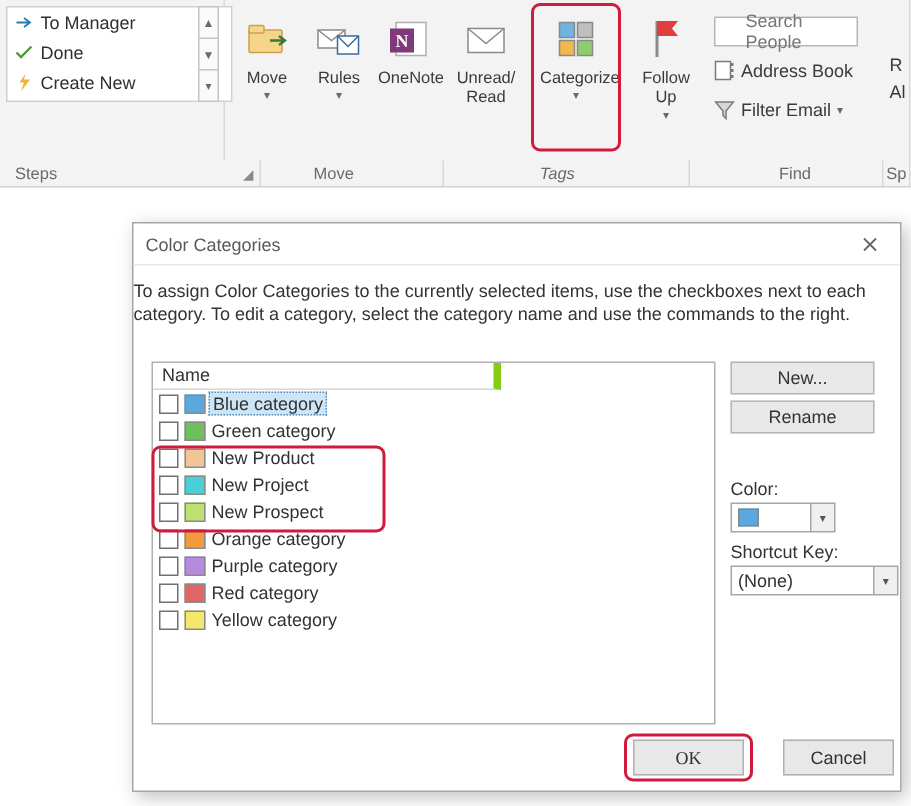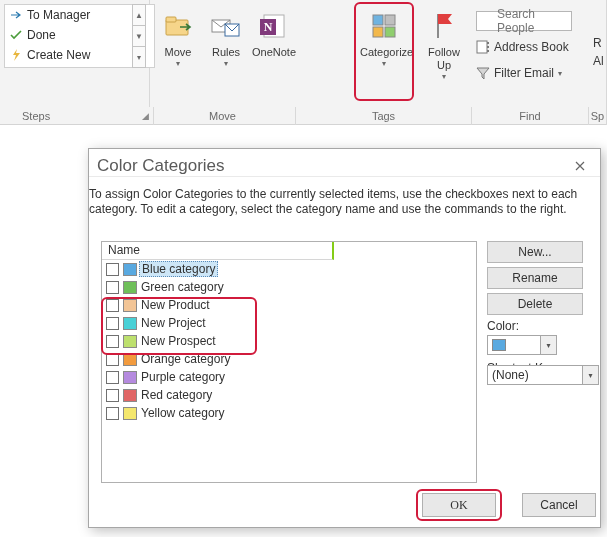--- a/index.html
+++ b/index.html
@@ -44,23 +44,23 @@
     position: absolute;
     top: 0;
     height: 18px;
     font-size: 11px;
     color: #6a6a6a;
     display: flex;
     align-items: center;
     justify-content: center;
     border-right: 1px solid #d8d8d8;
   }
-  .gl-steps { left:0;   width:154px; justify-content: flex-start; padding-left:22px; }
+  .gl-steps { left:0;   width:174px; justify-content: flex-start; padding-left:10px; }
   .gl-move  { left:150px; width:146px; }
-  .gl-tags  { left:296px; width:176px; }
+  .gl-tags  { left:284px; width:176px;font-style:italic; }
   .gl-find  { left:472px; width:117px; }
   .gl-sp    { left:589px; width:18px; }
 
   
   .steps-box {
     position: absolute;
     left:4px; top:4px;
     width: 151px; height: 64px;
     border: 1px solid #d0d0d0;
     background: #fff;
@@ -151,24 +151,24 @@
   .dialog {
     position:absolute;
     left: 88px; top: 148px;
     width: 513px; height: 380px;
     background:#ffffff;
     border:1px solid #a6a6a6;
     box-shadow: 3px 3px 12px rgba(0,0,0,0.25);
   }
   .titlebar {
     height: 28px;
-    display:flex; align-items:flex-end; justify-content:space-between;
+    display:flex; align-items:center; justify-content:space-between;
     padding: 0 8px;
     color:#5a5a5a;
-    font-size:17px;
+    font-size:12px;
     border-bottom:1px solid #eaeaea;
   }
   .closex {
     width:24px; height:20px;
     display:flex; align-items:center; justify-content:center;
     font-size:14px; color:#666;
   }
   .instruct {
     padding: 10px 12px 8px 0;
     font-size: 12px;
@@ -185,21 +185,21 @@
     background:#fff;
   }
   .listhead {
     display:flex;
     height:18px;
     font-size:12px;
     color:#333;
   }
   .listhead div{
     padding: 1px 6px;
-    border-right:2px solid #84cc16;
+    border-right:5px solid #84cc16;
     border-bottom:1px solid #d6d6d6;
   }
   .lh-name { width: 232px; }
   .lh-sk   { flex:1; border-right:none; }
 
   .cat-row {
     display:flex; align-items:center;
     height:18px; padding:1px 4px;
     font-size:12px;
   }
@@ -256,21 +256,21 @@
 
   .combo {
     position:absolute;
     left:398px;
     width:70px; height:20px;
     border:1px solid #a6a6a6;
     background:#fff;
     display:flex; align-items:center;
   }
   .cb-color { top: 186px; }
-  .cb-sk    { top: 216px; width: 112px; }
+  .cb-sk    { top: 228px; width: 112px; }
   .combo .val { flex:1; padding:0 4px; font-size:12px; display:flex; align-items:center; gap:4px;}
   .combo .dd  { width:16px; height:100%; border-left:1px solid #a6a6a6; display:flex; align-items:center; justify-content:center; font-size:8px; color:#555; background:#efefef;}
 
   
   .footbtn {
     position:absolute;
     bottom: 10px;
     width:74px; height:24px;
     border:1px solid #b0b0b0;
     background:#e8e8e8;
@@ -365,20 +365,29 @@
     <div class="icon32">
       <svg width="32" height="32">
           <rect x="6" y="5" width="20" height="22" fill="#fff" stroke="#b0b0b0"></rect>
           <rect x="2" y="9" width="16" height="16" fill="#80397b"></rect>
           <text x="10" y="21" text-anchor="middle" fill="#fff" font-size="12" font-family="Segoe UI" font-weight="bold">N</text>
         </svg>
     </div>
     <div class="lbl">OneNote</div>
   </div>
 
+  <div class="rbtn rb-unread">
+    <div class="icon32">
+      <svg width="32" height="32">
+          <rect x="4" y="9" width="24" height="16" fill="#fff" stroke="#8a8a8a"></rect>
+          <path d="M4 9 L16 19 L28 9" stroke="#8a8a8a" fill="none"></path>
+        </svg>
+    </div>
+    <div class="lbl"><span>Unread/</span><br><span>Read</span></div>
+  </div>
   <div class="rbtn rb-categ">
     <div class="icon32">
       <svg width="32" height="32">
         <rect x="5" y="5" width="10" height="10" fill="#6fb3e0" stroke="#888"></rect>
         <rect x="17" y="5" width="10" height="10" fill="#bfbfbf" stroke="#888"></rect>
         <rect x="5" y="17" width="10" height="10" fill="#f2b84b" stroke="#888"></rect>
         <rect x="17" y="17" width="10" height="10" fill="#8fce6e" stroke="#888"></rect>
       </svg>
     </div>
     <div class="lbl">Categorize</div>
@@ -502,21 +511,20 @@
           <span class="sw c-yellow"></span>
           <span>Yellow category</span>
         </div>
       </div>
   </div>
 
   <div class="red-items-frame"></div>
 
   <div class="sidebtn sb-new">New...</div>
   <div class="sidebtn sb-rename">Rename</div>
-  <div class="sidebtn sb-delete">Delete</div>
 
   <div class="side-lbl sl-color">Color:</div>
   <div class="combo cb-color">
     <div class="val">
         <span class="sw c-blue" style="width:14px;height:12px;border:1px solid #888"></span>
       </div>
     <div class="dd">▾</div>
   </div>
 
   <div class="side-lbl sl-sk">Shortcut Key:</div>

